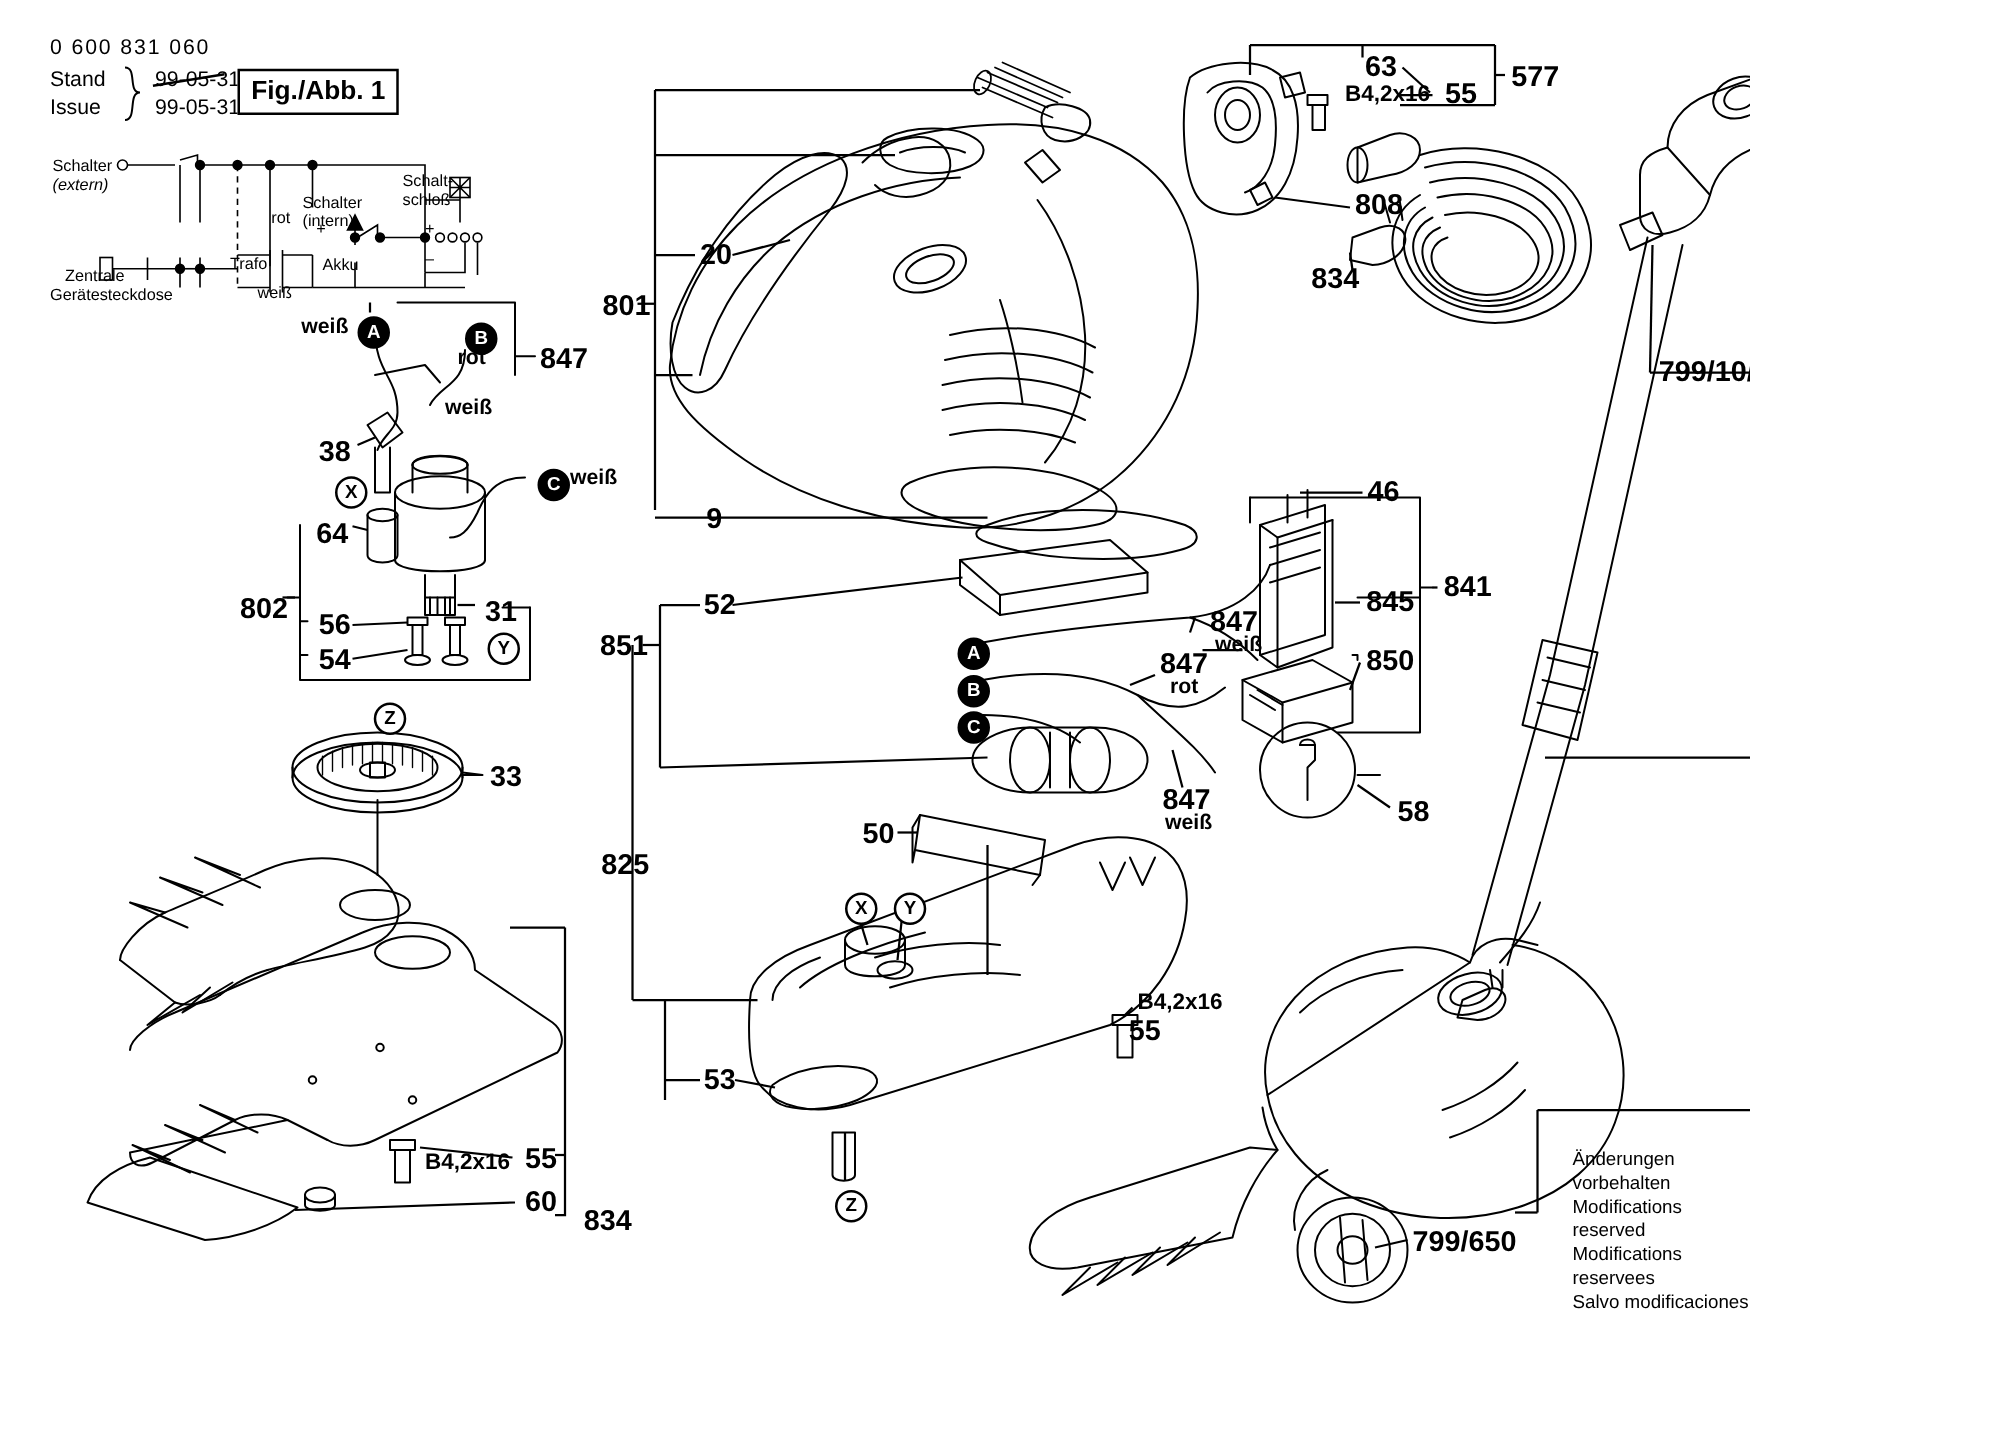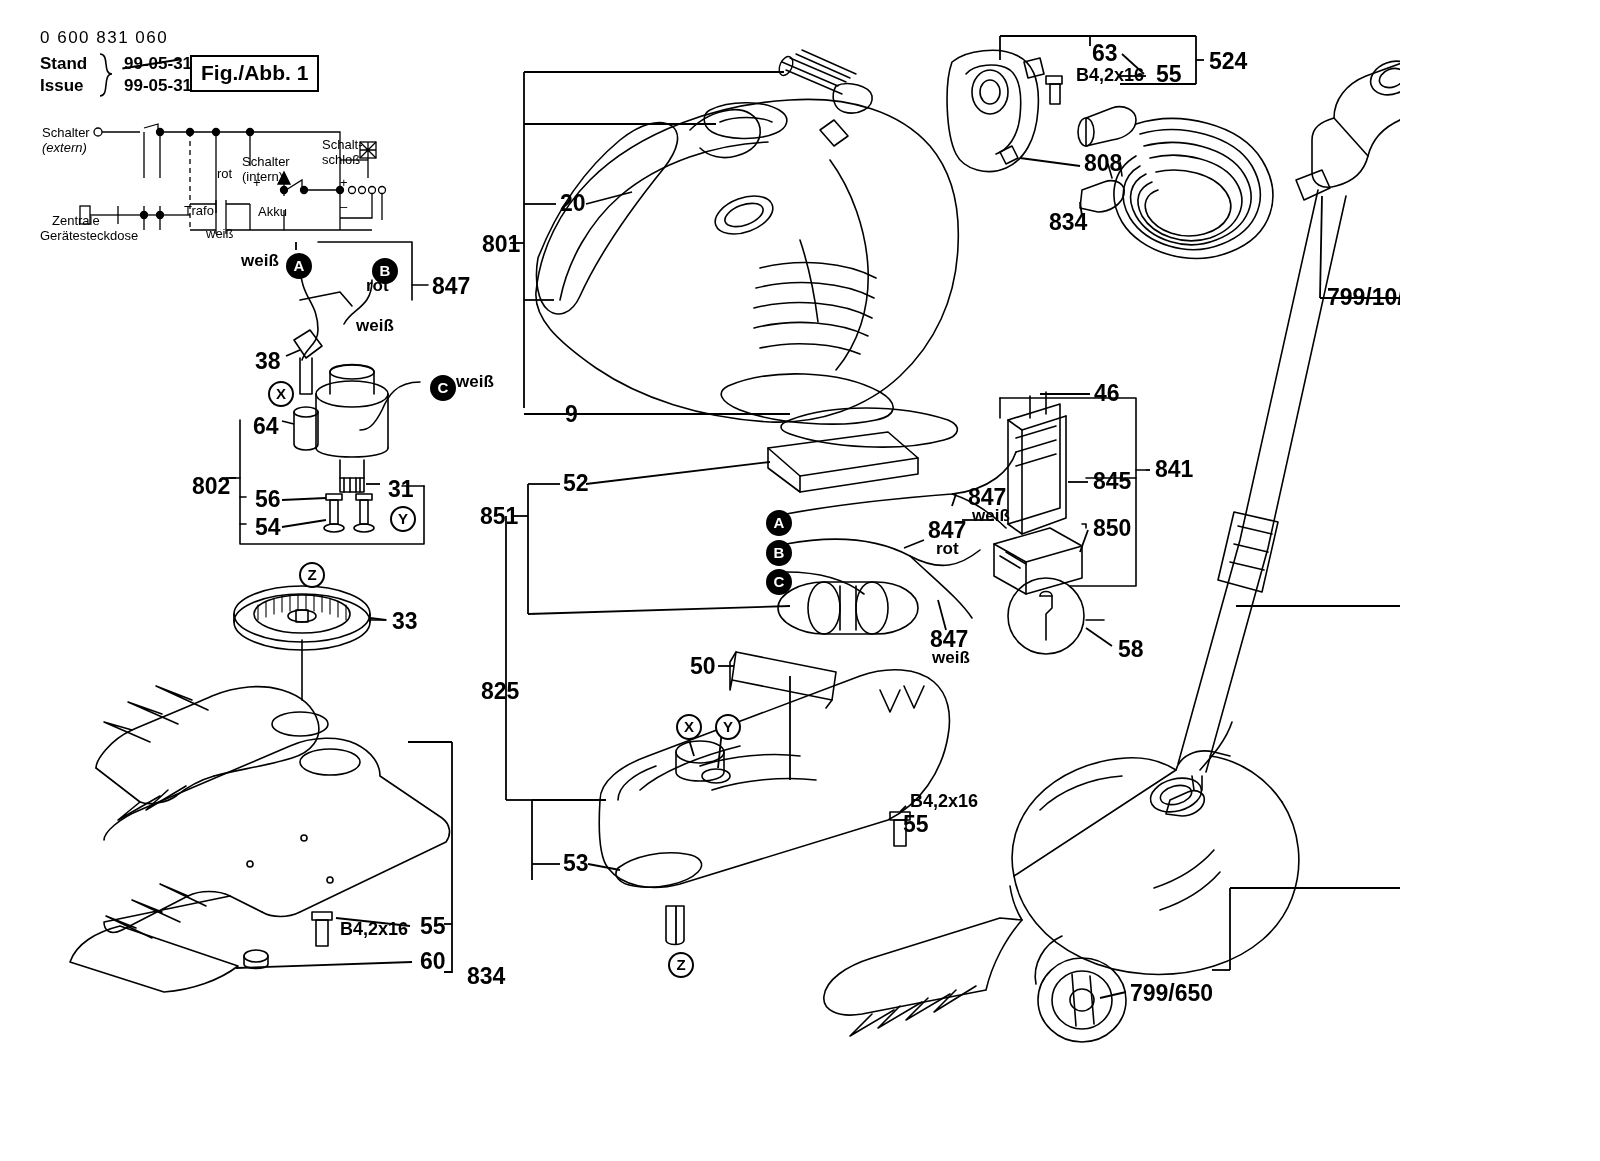--- a/index.html
+++ b/index.html
@@ -21,21 +21,21 @@
   .lbl {
     position: absolute;
     font-family: "Liberation Sans", sans-serif;
     font-weight: bold;
     white-space: nowrap;
     line-height: 1;
   }
   .lbl.num { font-size: 23px; }
   .lbl.small { font-size: 15px; font-weight: bold; }
   .lbl.tiny { font-size: 13px; font-weight: normal; }
-  .lbl.reg { font-weight: bold; text-align: right; }
+  .lbl.reg { font-weight: normal; text-align: right; }
   .hdr-code {
     position: absolute;
     font-size: 17px;
     letter-spacing: 1.5px;
     font-weight: normal;
   }
   .fig-box {
     position: absolute;
     border: 2px solid #000;
     padding: 4px 9px 5px 9px;
@@ -551,21 +551,21 @@
   <div class="lbl num" style="left:560px; top:192px;">20</div>
   <div class="lbl num" style="left:482px; top:233px;">801</div>
   <div class="lbl num" style="left:565px; top:403px;">9</div>
   <div class="lbl num" style="left:563px; top:472px;">52</div>
   <div class="lbl num" style="left:480px; top:505px;">851</div>
   <div class="lbl num" style="left:481px; top:680px;">825</div>
   <div class="lbl num" style="left:690px; top:655px;">50</div>
   <div class="lbl num" style="left:563px; top:852px;">53</div>
 
   <div class="lbl num" style="left:1092px; top:42px;">63</div>
-  <div class="lbl num" style="left:1209px; top:50px;">524</div>
+  <div class="lbl num" style="left:1209px; top:50px;">577</div>
   <div class="lbl num" style="left:1156px; top:63px;">55</div>
   <div class="lbl small" style="left:1076px; top:66px; font-size:18px;">B4,2x16</div>
   <div class="lbl num" style="left:1084px; top:152px;text-align:right;">808</div>
   <div class="lbl num" style="left:1049px; top:211px;">834</div>
   <div class="lbl num" style="left:1094px; top:382px;">46</div>
   <div class="lbl num" style="left:1155px; top:458px;">841</div>
   <div class="lbl num" style="left:1093px; top:470px;">845</div>
   <div class="lbl num" style="left:1093px; top:517px;">850</div>
   <div class="lbl num" style="left:1118px; top:638px;">58</div>
 
@@ -595,14 +595,20 @@
   <div class="circ filled" style="left:766px; top:569px;">C</div>
   <div class="circ" style="left:676px; top:714px;">X</div>
   <div class="circ" style="left:715px; top:714px;">Y</div>
   <div class="circ" style="left:668px; top:952px;">Z</div>
 
   <div class="lbl small" style="left:241px; top:252px; font-size:17px;">weiß</div>
   <div class="lbl small" style="left:366px; top:277px; font-size:17px;">rot</div>
   <div class="lbl small" style="left:356px; top:317px; font-size:17px;">weiß</div>
   <div class="lbl small" style="left:456px; top:373px; font-size:17px;">weiß</div>
 
+  <div class="foot" style="left:1258px; top:918px;">
+    <div>Änderungen vorbehalten</div>
+    <div>Modifications reserved</div>
+    <div>Modifications reservees</div>
+    <div>Salvo modificaciones</div>
+  </div>
 
 </div>
 
 </body></html>

